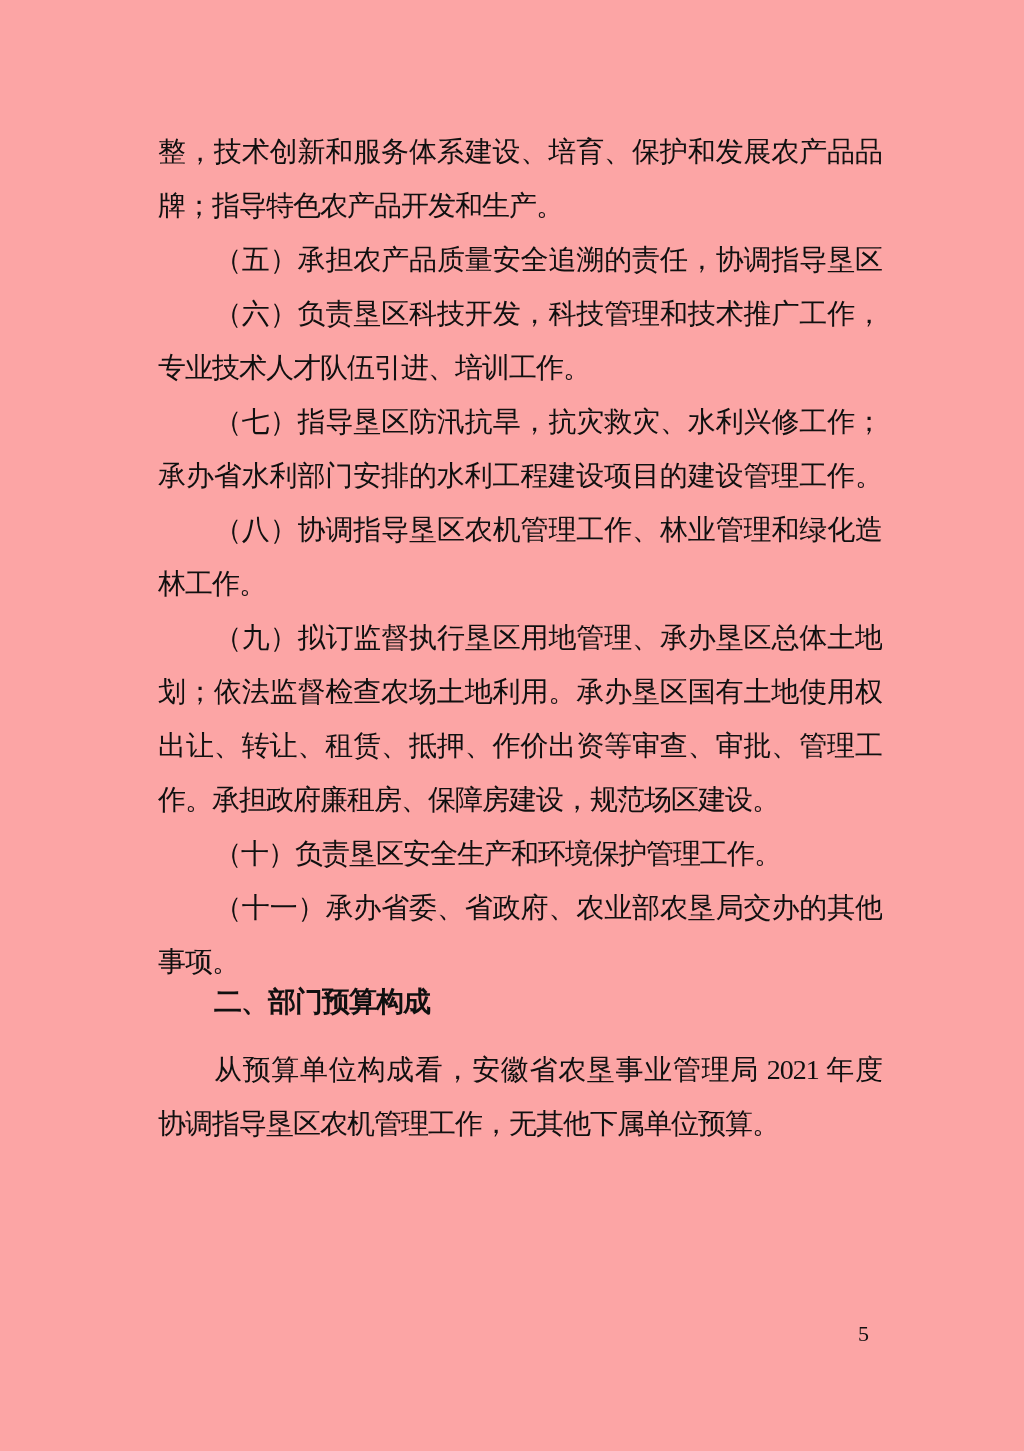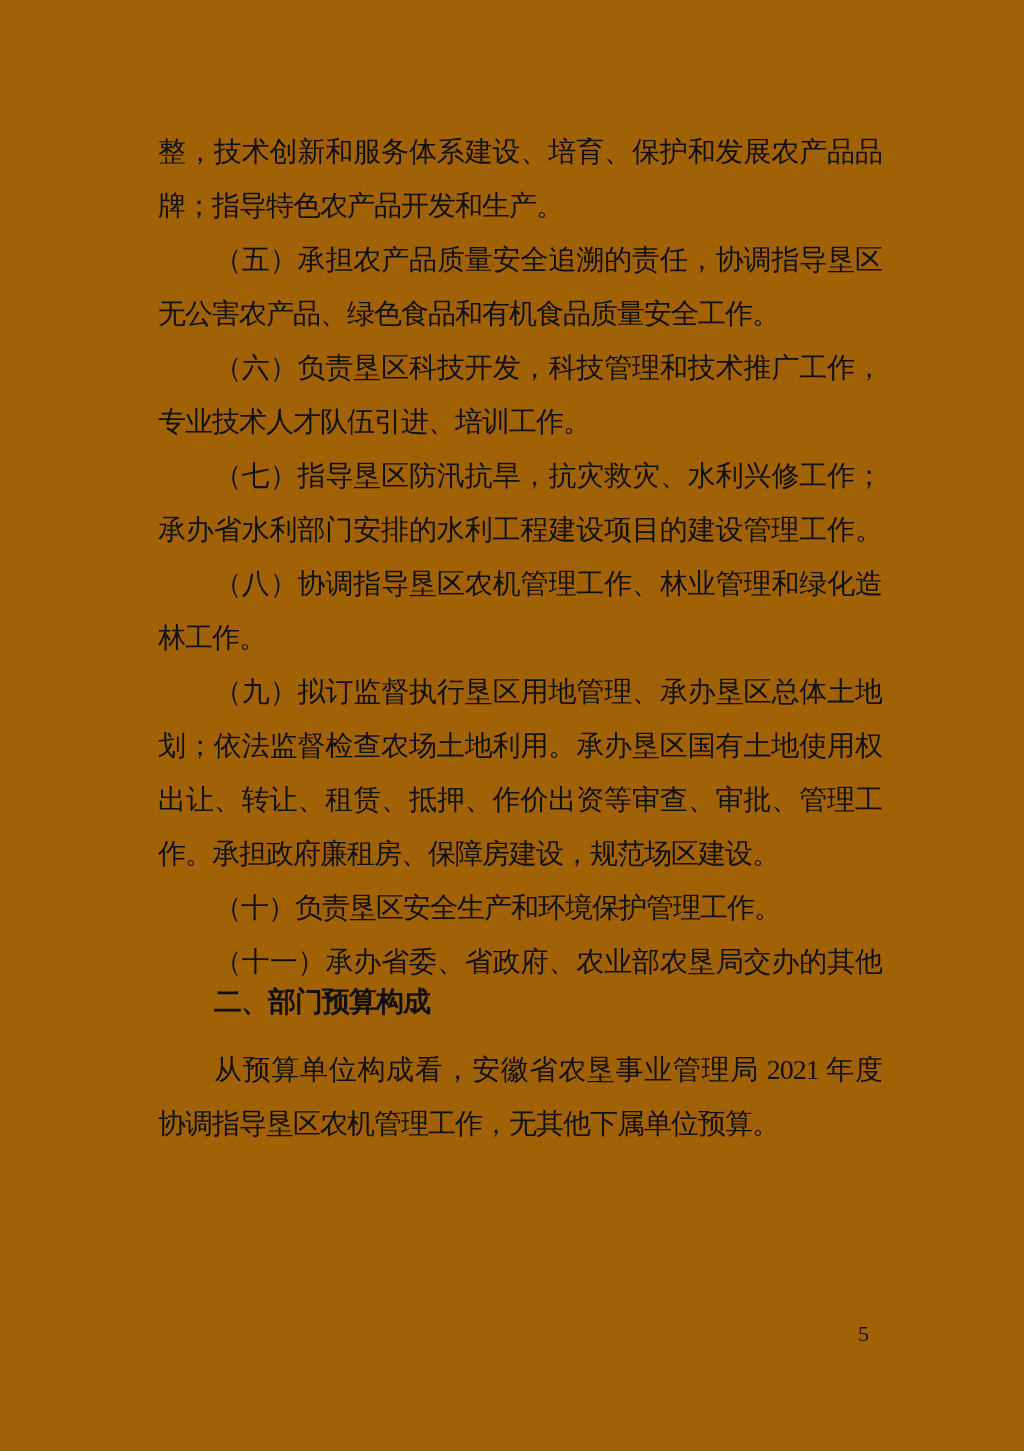--- a/index.html
+++ b/index.html
@@ -13,21 +13,21 @@
     position: relative;
     overflow: hidden;
     font-family: "Liberation Serif", "DejaVu Serif", serif;
     color: #101010;
   }
   .page {
     position: absolute;
     left: 0; top: 0;
     width: 1024px;
     height: 1451px;
-    background: #a16207;
+    background: #fca5a5;
   }
   .content {
     position: absolute;
     left: 158px;
     top: 125px;
     width: 724px;
   }
   .line {
     font-size: 28px;
     line-height: 54px;
@@ -63,31 +63,31 @@
   }
 </style>
 </head>
 <body>
 
 <div class="page">
   <div class="content">
       <div class="line fill">整，技术创新和服务体系建设、培育、保护和发展农产品品</div>
       <div class="line">牌；指导特色农产品开发和生产。</div>
       <div class="line indent fill">（五）承担农产品质量安全追溯的责任，协调指导垦区</div>
-      <div class="line">无公害农产品、绿色食品和有机食品质量安全工作。</div>
       <div class="line indent fill">（六）负责垦区科技开发，科技管理和技术推广工作，</div>
       <div class="line">专业技术人才队伍引进、培训工作。</div>
       <div class="line indent fill">（七）指导垦区防汛抗旱，抗灾救灾、水利兴修工作；</div>
       <div class="line fill">承办省水利部门安排的水利工程建设项目的建设管理工作。</div>
       <div class="line indent fill">（八）协调指导垦区农机管理工作、林业管理和绿化造</div>
       <div class="line">林工作。</div>
       <div class="line indent fill">（九）拟订监督执行垦区用地管理、承办垦区总体土地</div>
       <div class="line fill">划；依法监督检查农场土地利用。承办垦区国有土地使用权</div>
       <div class="line fill">出让、转让、租赁、抵押、作价出资等审查、审批、管理工</div>
       <div class="line">作。承担政府廉租房、保障房建设，规范场区建设。</div>
       <div class="line indent">（十）负责垦区安全生产和环境保护管理工作。</div>
       <div class="line indent fill">（十一）承办省委、省政府、农业部农垦局交办的其他</div>
+      <div class="line">事项。</div>
       <div class="line indent bold heading">二、部门预算构成</div>
       <div class="line indent fill">从预算单位构成看，安徽省农垦事业管理局 2021 年度</div>
       <div class="line">协调指导垦区农机管理工作，无其他下属单位预算。</div>
     </div>
   <div class="page-number">5</div>
 </div>
 
 </body></html>

